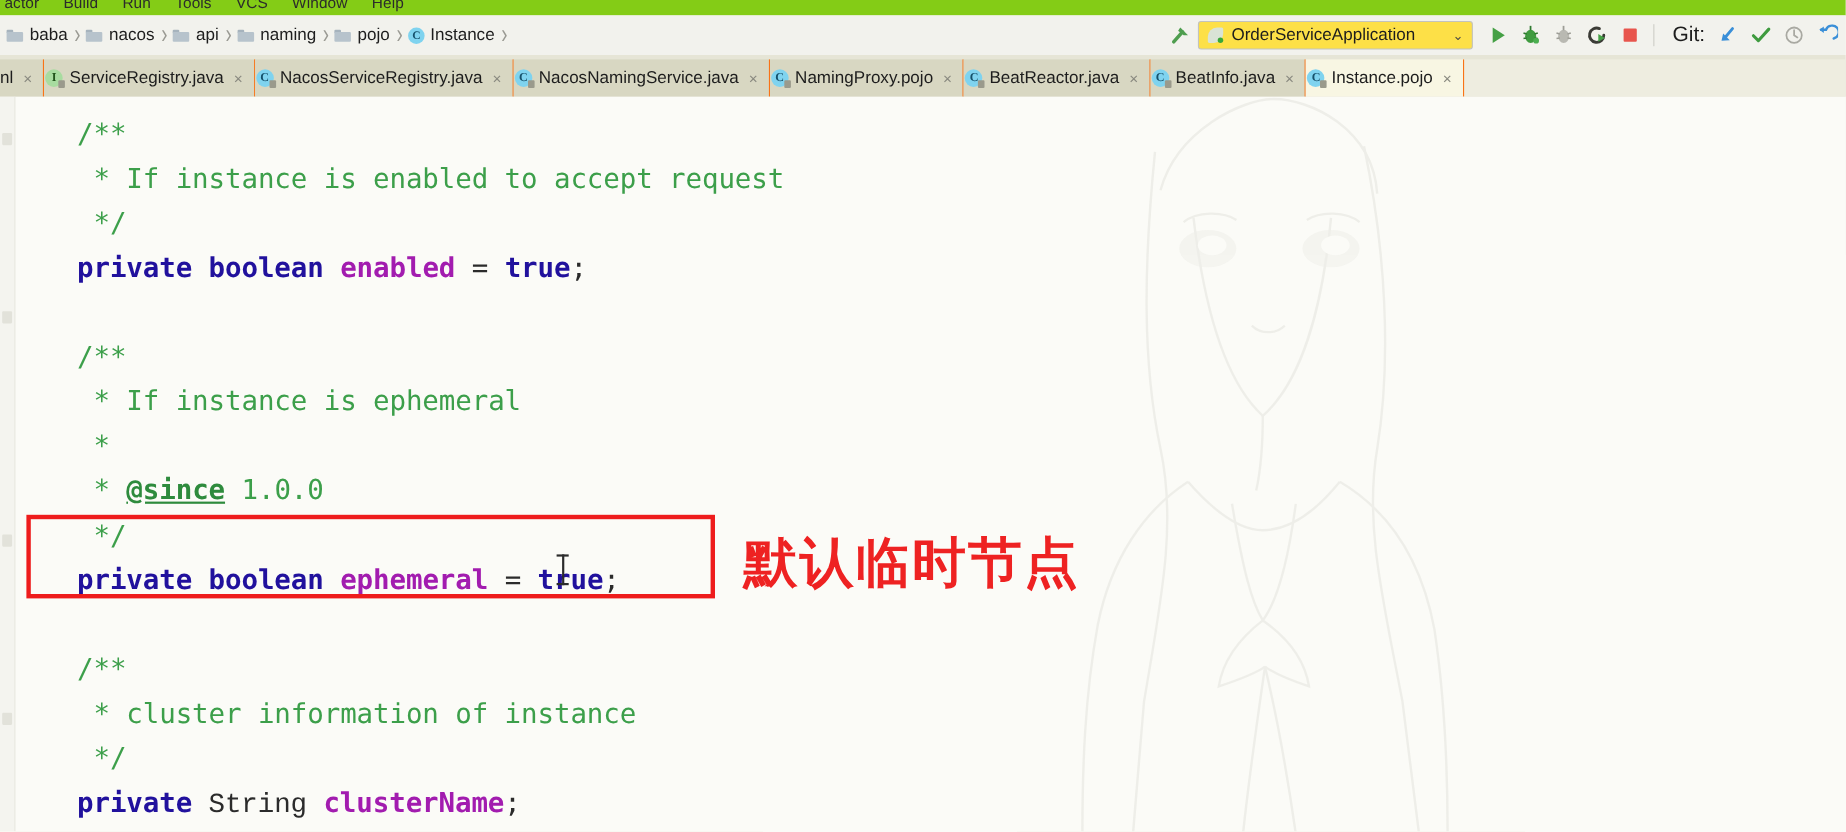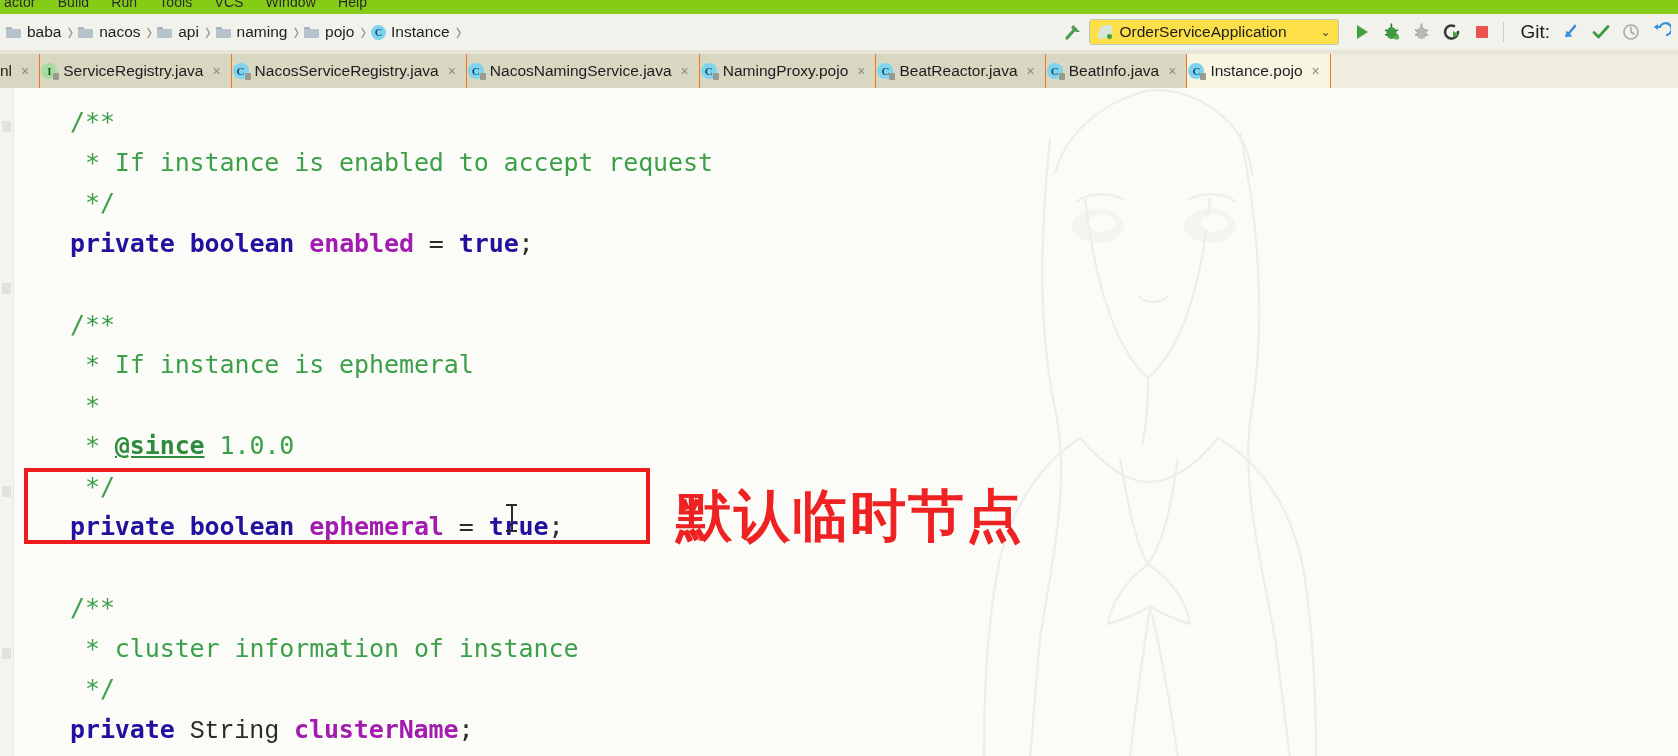--- a/index.html
+++ b/index.html
@@ -323,21 +323,21 @@
     top: 380px;
     width: 626px;
     height: 76px;
     border: 4px solid #ee1c1c;
     pointer-events: none;
   }
   .annot-text {
     position: absolute;
     left: 676px;
     top: 391px;
-    font-size: 56px;
+    font-size: 49px;
     font-weight: bold;
     color: #ee2222;
     font-family: "DejaVu Sans", sans-serif;
     letter-spacing: 2px;
     white-space: nowrap;
   }
   
   .ibeam {
     position: absolute;
     left: 506px;

